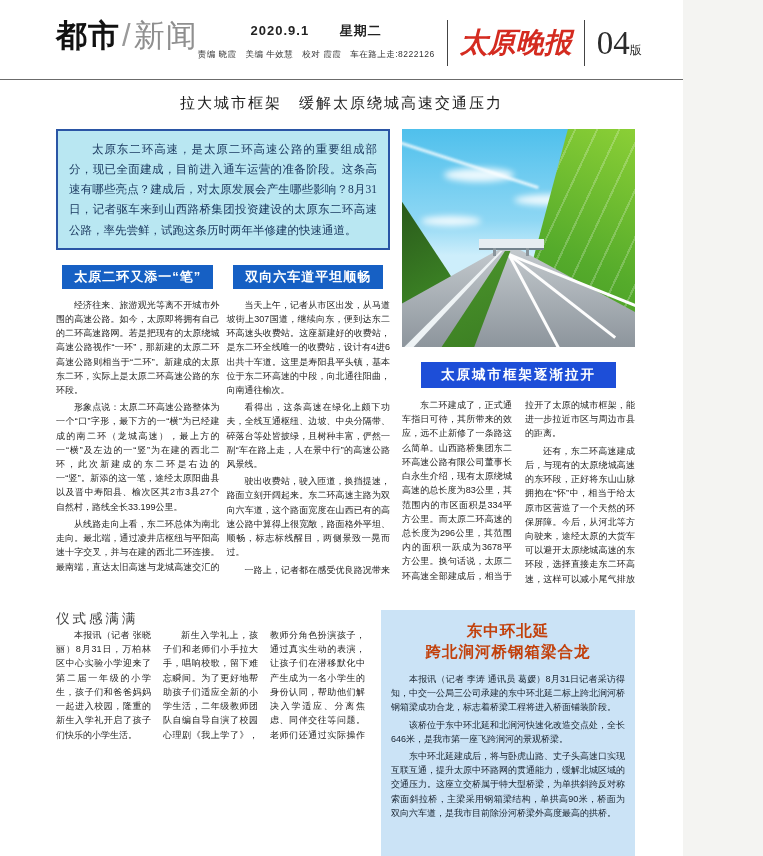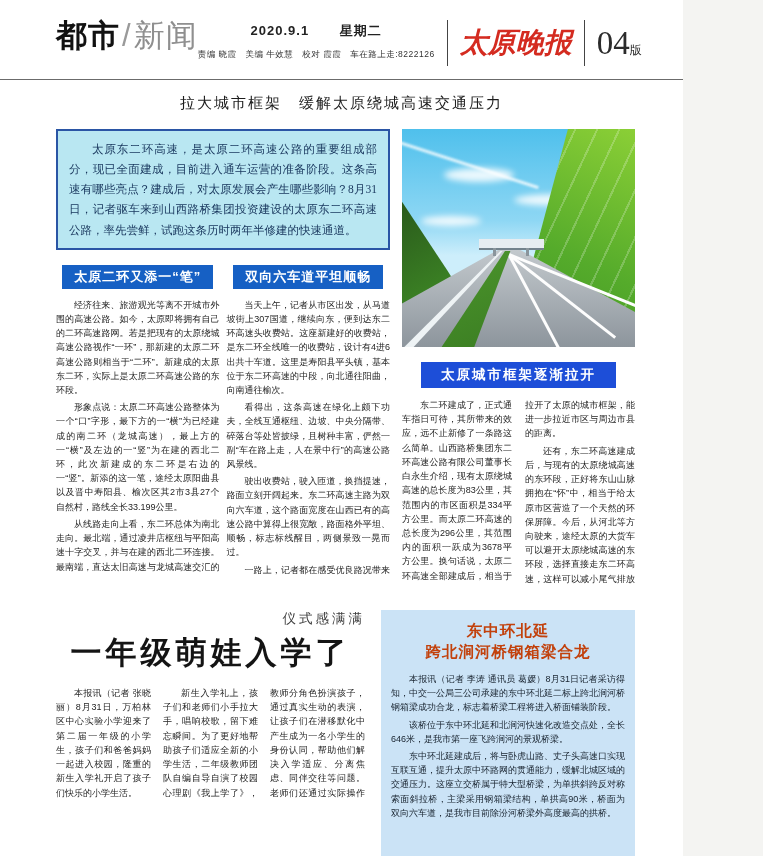--- a/index.html
+++ b/index.html
@@ -74,21 +74,21 @@
   .overpass::before,.overpass::after{content:"";position:absolute;top:100%;width:3px;height:8px;background:#8a959c;}
   .overpass::before{left:22%;} .overpass::after{left:72%;}
 
   .caption-badge{display:block;width:max-content;margin:15px auto 10px;background:#1d4ed8;color:#fff;
     font-size:13.5px;font-weight:bold;padding:4px 20px;letter-spacing:2px;}
   .analysis{column-count:2;column-gap:13px;height:192px;overflow:hidden;}
 
   
   .bottom{display:flex;gap:16px;padding:20px 48px 0 56px;}
   .bottom-left{flex:1;min-width:0;}
-  .kicker{text-align:right;font-size:13.5px;color:#3d3d3d;letter-spacing:3px;}
+  .kicker{text-align:left;font-size:13.5px;color:#3d3d3d;letter-spacing:3px;}
   .h2{margin:4px 0 12px;text-align:center;font-size:31px;font-weight:bold;color:#141414;letter-spacing:4px;}
   .school-cols{column-count:3;column-gap:12px;height:118px;overflow:hidden;}
 
   .blue-box{width:234px;flex:0 0 auto;background:#cbe3f6;padding:9px 10px 10px;height:230px;}
   .h3{margin:2px 0 9px;text-align:center;font-size:15.5px;font-weight:bold;color:#c2410c;
     line-height:1.35;letter-spacing:1px;}
   .blue-box p.body{color:#17222e;font-size:9px;}
 </style>
 </head>
 <body>
@@ -164,21 +164,20 @@
         <p class="body">还有，东二环高速建成后，与现有的太原绕城高速的东环段，正好将东山山脉拥抱在“怀”中，相当于给太原市区营造了一个天然的环保屏障。今后，从河北等方向驶来，途经太原的大货车可以避开太原绕城高速的东环段，选择直接走东二环高速，这样可以减小尾气排放对太原市区的环境影响，也缓解了高速过境交通压力。</p>
         <p class="body">不久，太原西北二环建成后，太原二环高速会彻底贯通，将对太原市经济要素和生态要素的重新布局带来机遇。到时，不仅可以有效促进太原资源向周边城市扩散，也将有效刺激更多外地要素流向太原聚集，尤其是人力要素与产业要素。</p>
 
       </div>
     </div>
   </div>
 
   <div class="bottom">
     <div class="bottom-left">
       <div class="kicker">仪式感满满</div>
-      <div class="h2">一年级萌娃入学了</div>
       <div class="school-cols">
         <p class="body">本报讯（记者 张晓丽）8月31日，万柏林区中心实验小学迎来了第二届一年级的小学生，孩子们和爸爸妈妈一起进入校园，隆重的新生入学礼开启了孩子们快乐的小学生活。</p>
         <p class="body">新生入学礼上，孩子们和老师们小手拉大手，唱响校歌，留下难忘瞬间。为了更好地帮助孩子们适应全新的小学生活，二年级教师团队自编自导自演了校园心理剧《我上学了》，教师分角色扮演孩子，通过真实生动的表演，让孩子们在潜移默化中产生成为一名小学生的身份认同，帮助他们解决入学适应、分离焦虑、同伴交往等问题。老师们还通过实际操作为孩子们展示“七步洗手法”、保持一米距离、正确收纳口罩等常态化疫情防控常识。最后，老师们还和孩子们一起齐唱“少年强，中国强”，激发孩子们的爱国热情。</p>
 
       </div>
 
     </div>
 
     <div class="blue-box">
       <div class="h3">

